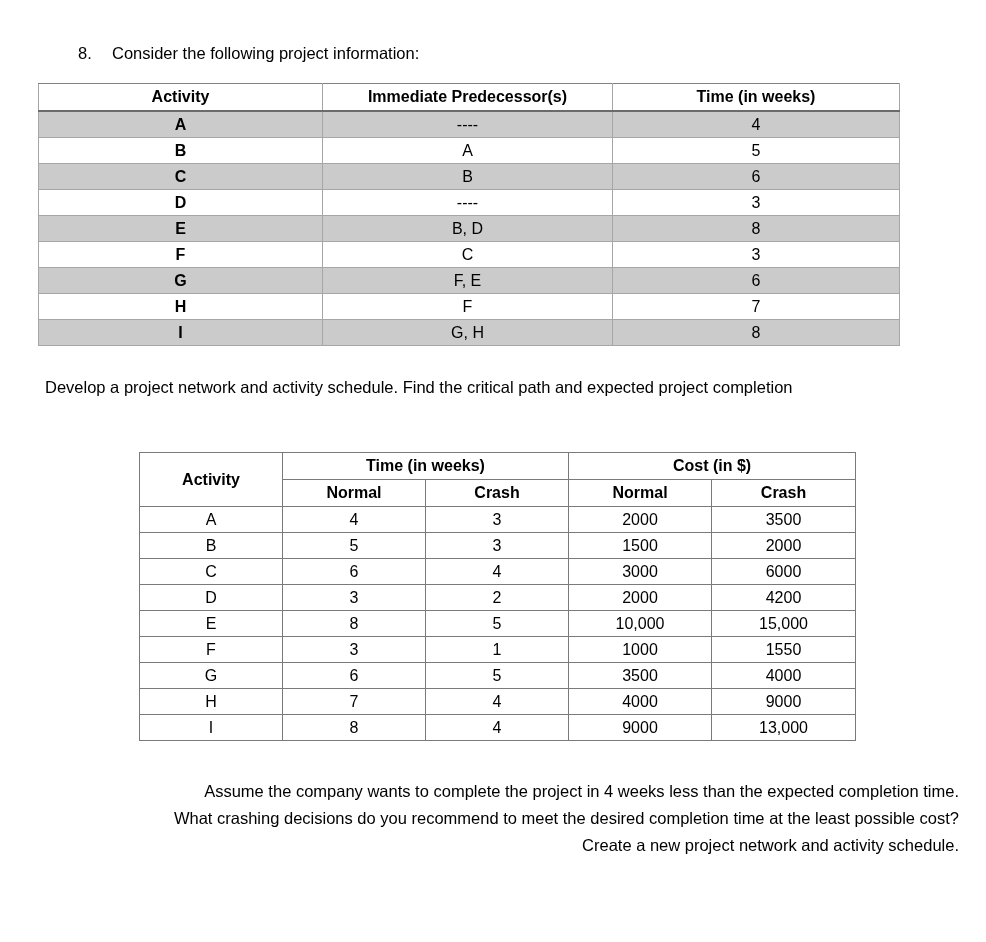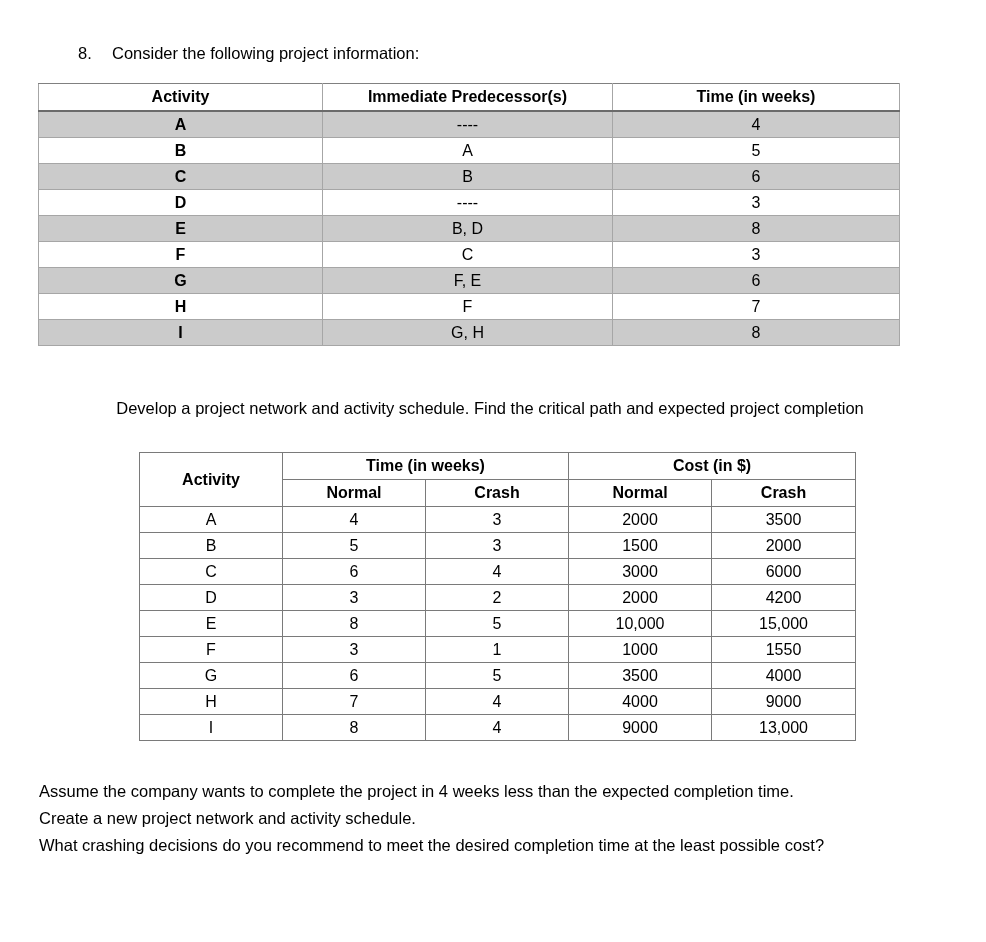--- a/index.html
+++ b/index.html
@@ -78,28 +78,28 @@
   }
 
   
   .para {
     position: absolute;
     font-size: 16.5px;
     line-height: 27px;
   }
   #para-middle {
     left: 45px;
-    top: 395px;
+    top: 374px;
     width: 890px;
-    text-align: center;
   }
   #para-bottom {
-    left: 39px;
+    left: 49px;
     top: 778px;
     width: 910px;
+    text-align: right;
   }
   .para .pline { white-space: nowrap; }
 
   
   #table-two {
     position: absolute;
     left: 139px;
     top: 452px;
     width: 716px;
   }
@@ -276,15 +276,15 @@
         <td>8</td>
         <td>4</td>
         <td>9000</td>
         <td>13,000</td>
       </tr>
     </tbody>
 </table>
 
 <div class="para" id="para-bottom">
   <div class="pline">Assume the company wants to complete the project in 4 weeks less than the expected completion time.</div>
+  <div class="pline">What crashing decisions do you recommend to meet the desired completion time at the least possible cost?</div>
   <div class="pline">Create a new project network and activity schedule.</div>
-  <div class="pline">What crashing decisions do you recommend to meet the desired completion time at the least possible cost?</div>
 </div>
 
 </body></html>

